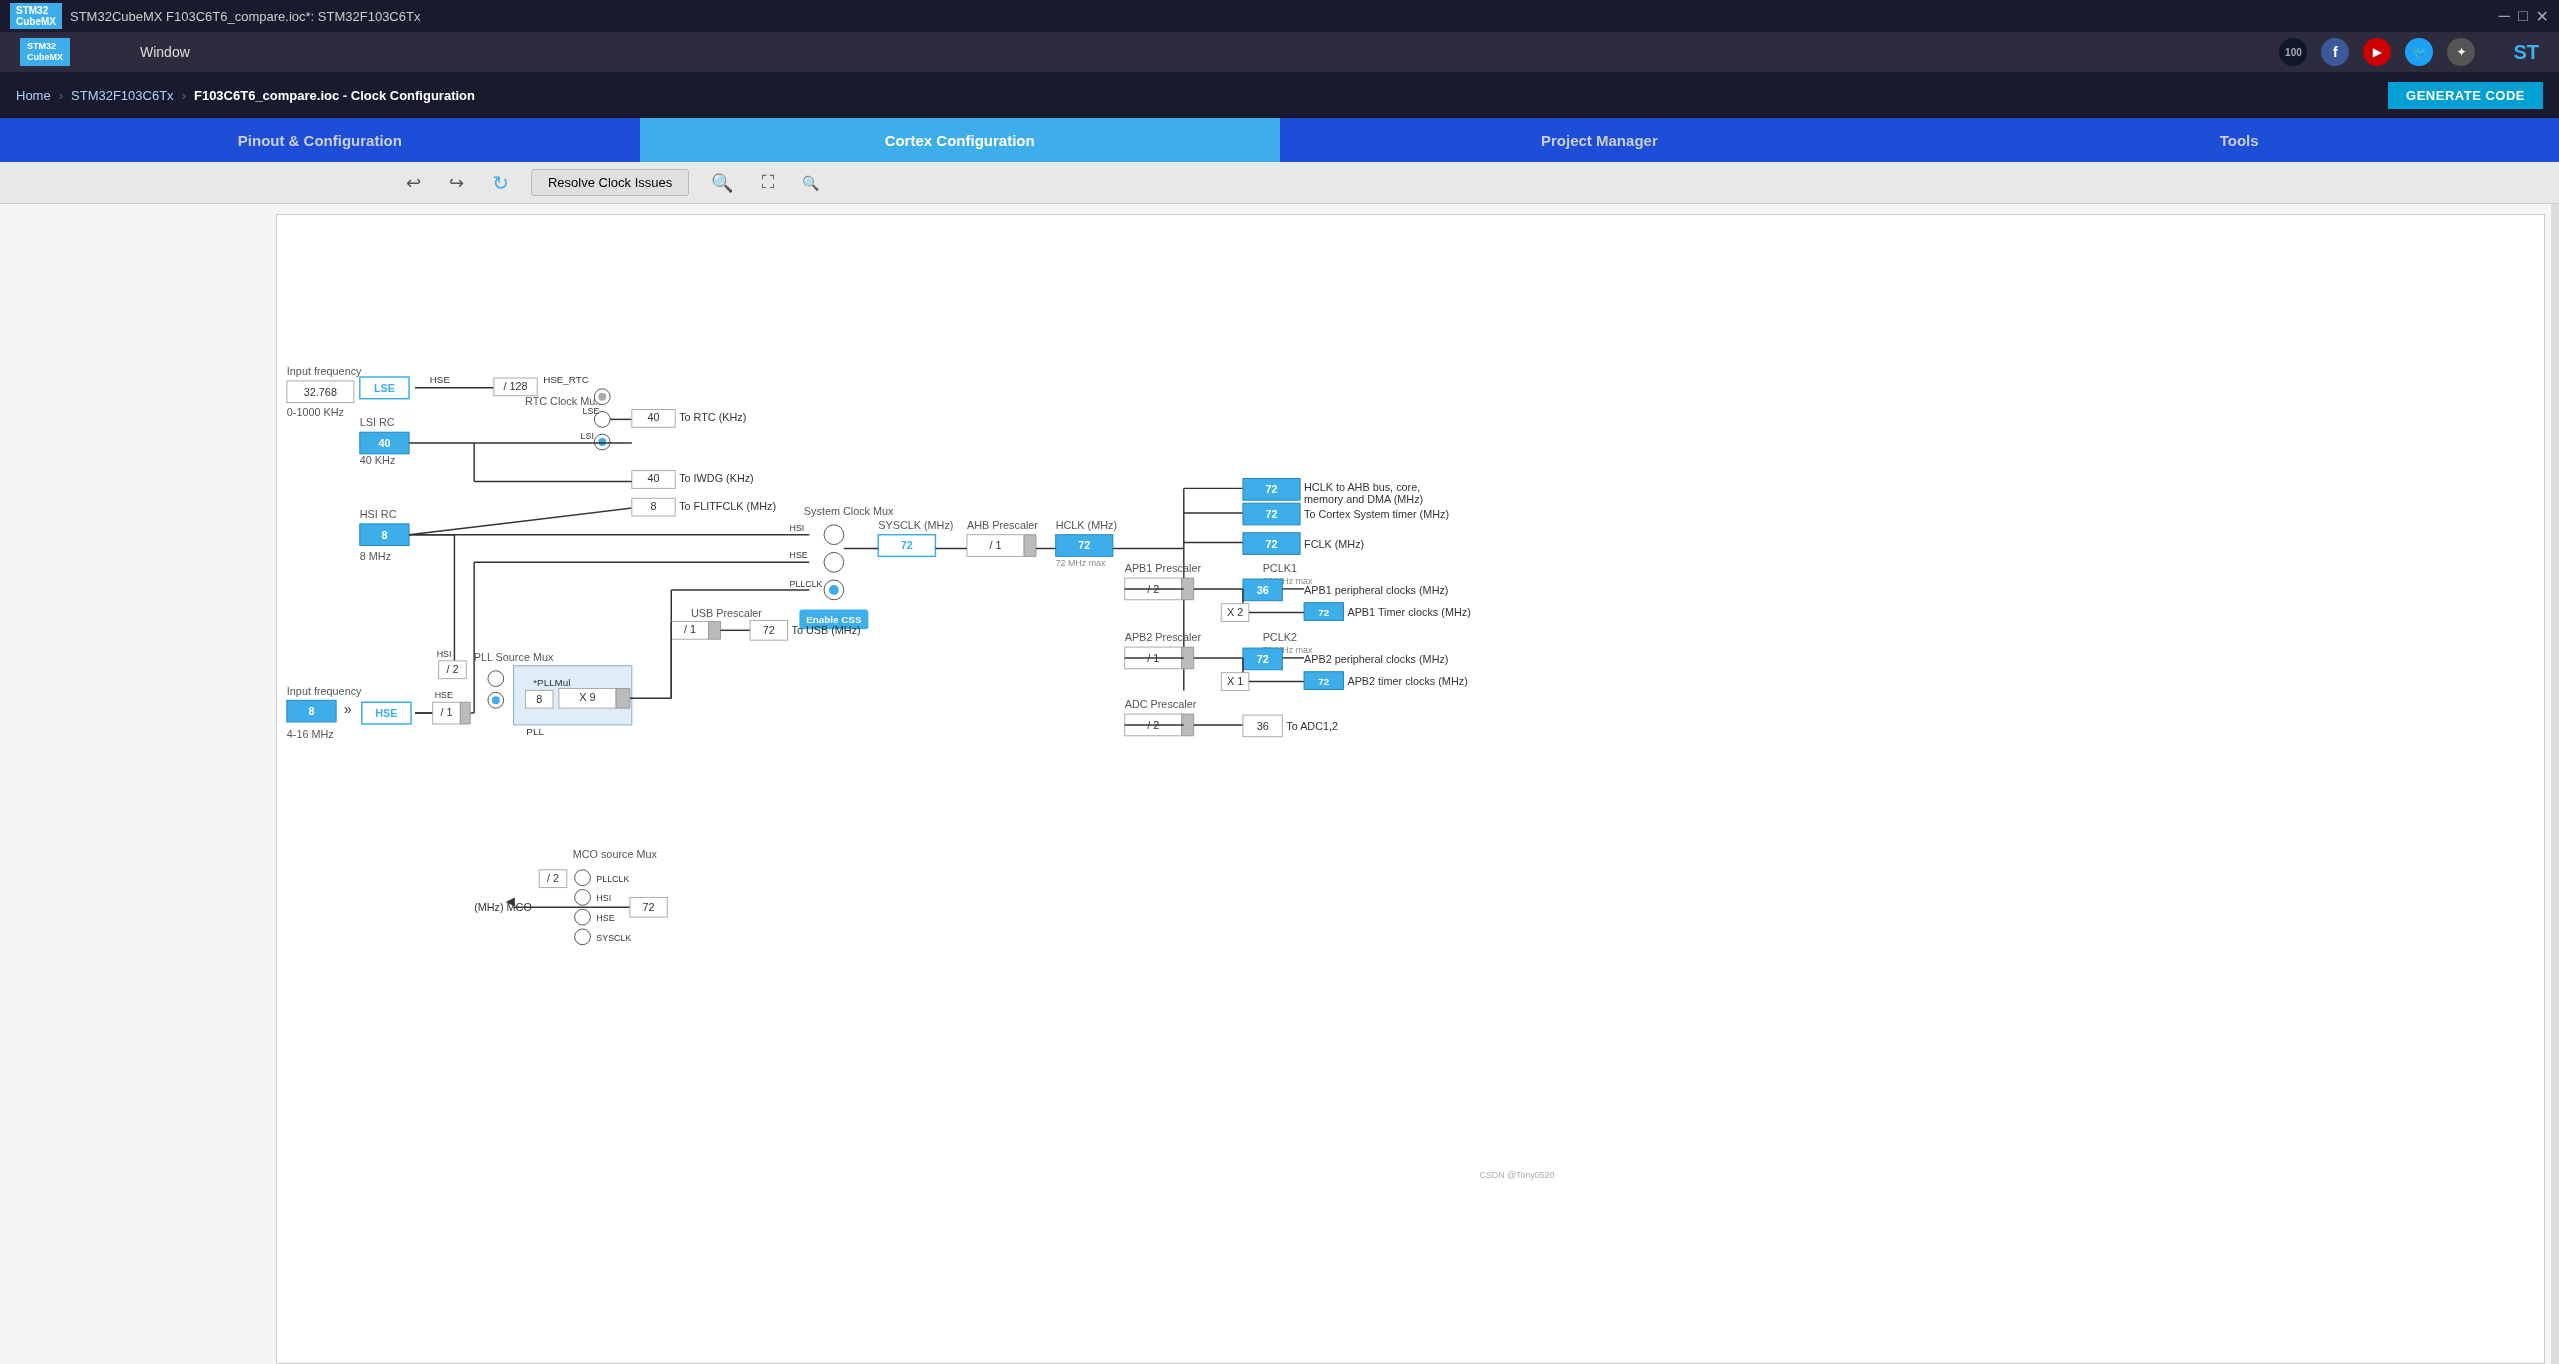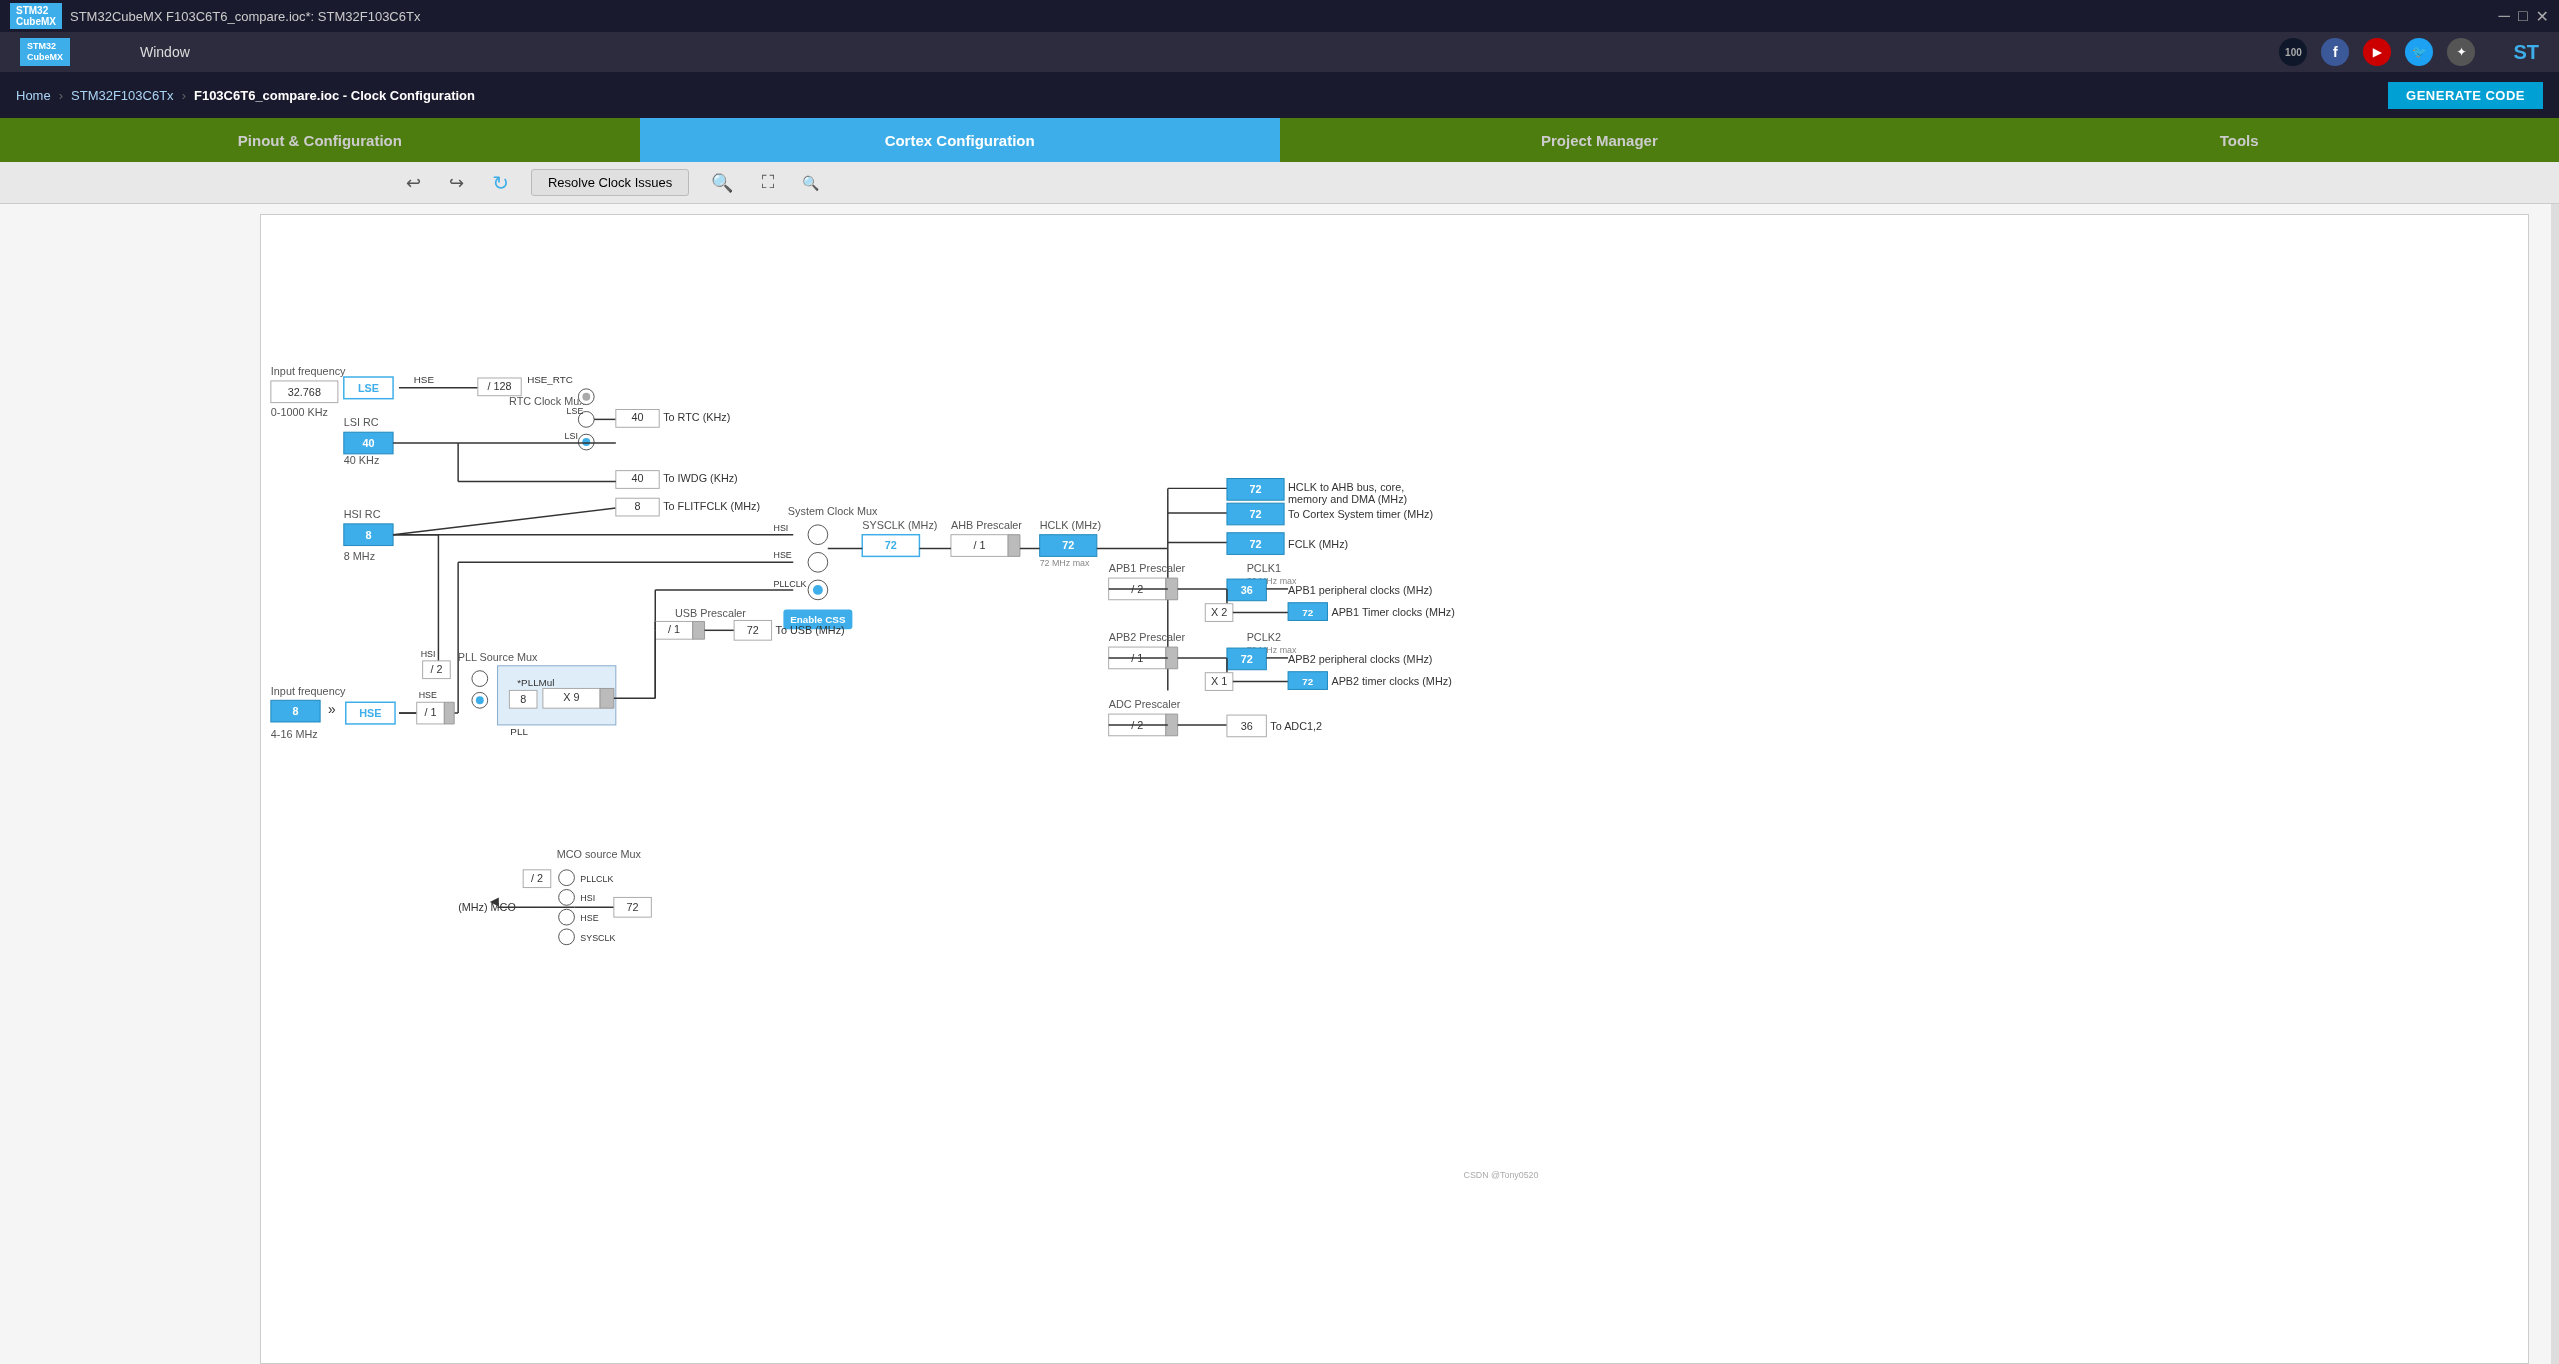--- a/index.html
+++ b/index.html
@@ -54,21 +54,21 @@
     .tab {
       flex: 1;
       display: flex;
       align-items: center;
       justify-content: center;
       font-size: 15px;
       font-weight: bold;
       cursor: pointer;
       border: none;
     }
-    .tab-inactive { background: #4d7c0f; color: #ccc; }
+    .tab-inactive { background: #1d4ed8; color: #ccc; }
     .tab-active { background: #3daee9; color: white; }
 
     
     #toolbar {
       background: #e8e8e8;
       height: 42px;
       display: flex;
       align-items: center;
       padding: 0 400px;
       gap: 16px;
@@ -102,21 +102,21 @@
       background: #f5f5f5;
       height: calc(1364px - 32px - 36px - 40px - 44px - 42px);
       overflow: hidden;
       position: relative;
     }
 
     
     #diagram {
       background: white;
       position: absolute;
-      left: 260px;
+      left: 276px;
       top: 10px;
       width: calc(2559px - 290px);
       height: calc(1364px - 32px - 36px - 40px - 44px - 42px - 20px);
       border: 1px solid #ccc;
       overflow: hidden;
     }
 
     
     #clock-svg {
       width: 100%;

